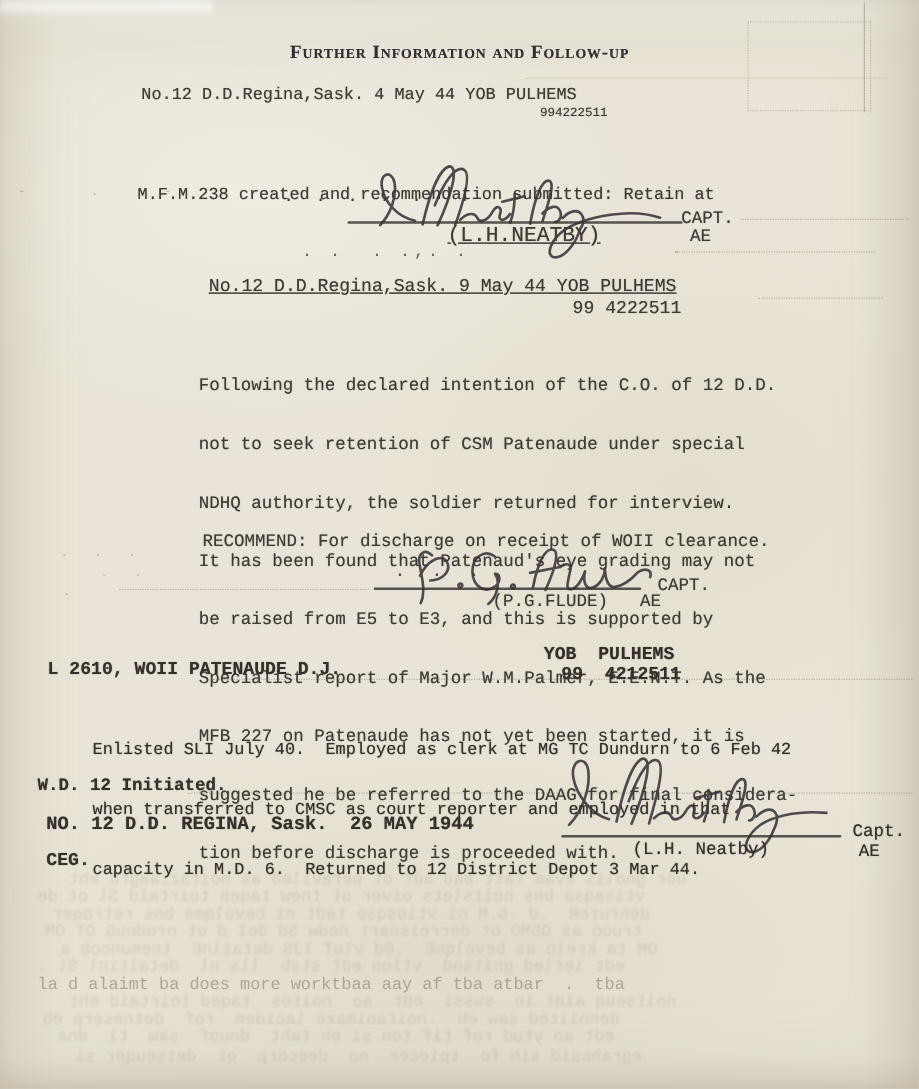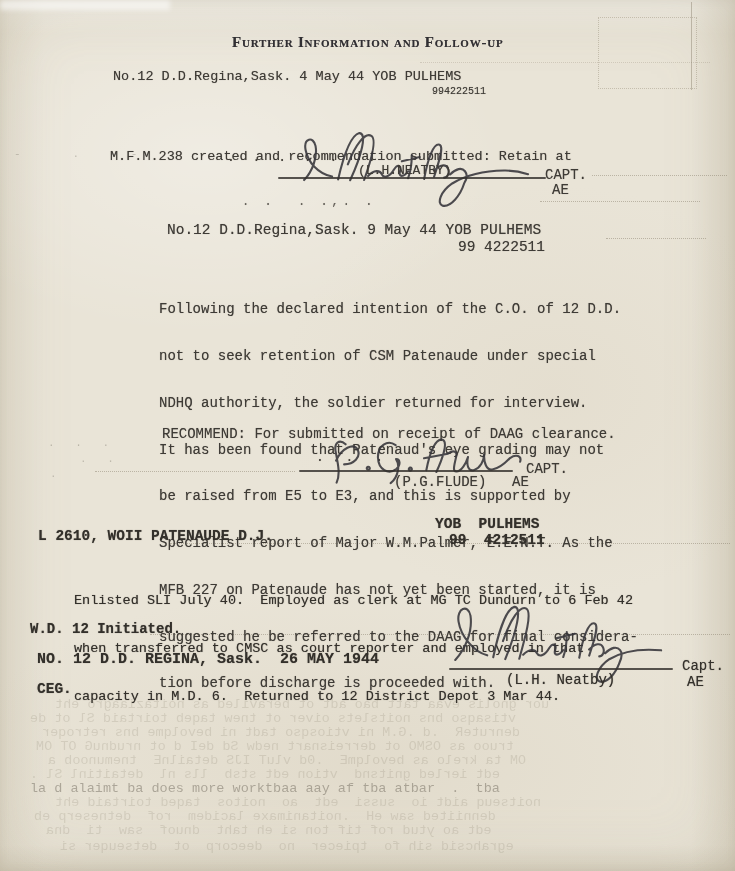--- a/index.html
+++ b/index.html
@@ -76,39 +76,39 @@
              M42,52 C48,28 56,8 64,6 C72,6 66,28 54,53
              M52,37 C60,17 70,5 76,9 C82,13 74,37 68,53
              M72,49 C78,43 84,43 86,48 C88,52 94,50 98,43
              M98,43 C102,37 106,39 104,45 C102,51 108,51 112,45
              M116,29 C116,37 114,47 112,52 M106,35 L124,31
              M128,53 C132,33 138,17 144,19 C149,21 142,39 138,51
              M138,45 C144,39 150,38 152,43 C154,48 151,52 148,52
              M154,49 C160,43 166,42 169,46 C172,50 170,55 168,58 C164,70 154,82 146,80 C140,78 144,66 156,58 C170,50 190,46 208,46 C218,46 226,48 232,50"></path>
   </svg>
   <div class="sig-underline" style="left:278px;top:177px;width:268px;"></div>
-  <div class="t" style="left:358px;top:164px;font-size:13px;">(L.H.NEATBY)</div>
+  <div class="t" style="left:358px;top:180px;font-size:17px;text-decoration:underline;">(L.H.NEATBY)</div>
   <div class="t" style="left:545px;top:167px;font-size:14px;">CAPT.</div>
   <div class="t" style="left:552px;top:182px;font-size:14px;">AE</div>
   <div class="t dots" style="left:242px;top:196px;font-size:12px;opacity:.8;letter-spacing:4px;">. .  . .,. .</div>
 
-  <div class="t" style="left:167px;top:222px;font-size:14.5px;">No.12 D.D.Regina,Sask. 9 May 44 YOB PULHEMS</div>
+  <div class="t" style="left:167px;top:222px;font-size:14.5px;text-decoration:underline;">No.12 D.D.Regina,Sask. 9 May 44 YOB PULHEMS</div>
   <div class="t" style="left:458px;top:239px;font-size:14.5px;">99 4222511</div>
   <div class="t lines" style="left:159px;top:271px;font-size:14px;line-height:15.6px;">
     <div>Following the declared intention of the C.O. of 12 D.D.</div>
     <div>not to seek retention of CSM Patenaude under special</div>
     <div>NDHQ authority, the soldier returned for interview.</div>
     <div>It has been found that Patenaud's eye grading may not</div>
     <div>be raised from E5 to E3, and this is supported by</div>
     <div>Specialist report of Major W.M.Palmer, E.E.N.T. As the</div>
     <div>MFB 227 on Patenaude has not yet been started, it is</div>
     <div>suggested he be referred to the DAAG for final considera-</div>
     <div>tion before discharge is proceeded with.</div>
   </div>
-  <div class="t" style="left:162px;top:426px;font-size:14px;">RECOMMEND: For submitted on receipt of DAAG clearance.</div>
+  <div class="t" style="left:162px;top:426px;font-size:14px;">RECOMMEND: For discharge on receipt of WOII clearance.</div>
 
   <div class="faintmark" style="left:48px;top:437px;font-size:11px;letter-spacing:7px;opacity:.55;">. . .</div>
   <div class="faintmark" style="left:80px;top:453px;font-size:11px;letter-spacing:7px;opacity:.5;">. .</div>
   <div class="faintmark" style="left:50px;top:468px;font-size:11px;opacity:.5;">.</div>
   <div class="t dots" style="left:316px;top:451px;font-size:13px;letter-spacing:7px;">. . .</div>
 
   <svg class="sig-svg" style="left:330px;top:428px;transform:rotate(-1.5deg);" width="210" height="60" viewBox="0 0 210 60">
     <path d="M16,14 C10,8 4,12 6,22 C8,34 10,44 6,52
              M6,30 C12,18 24,12 28,20 C31,27 24,34 14,34
              M38,40 a1.5,1.5 0 1,1 0.1,0

